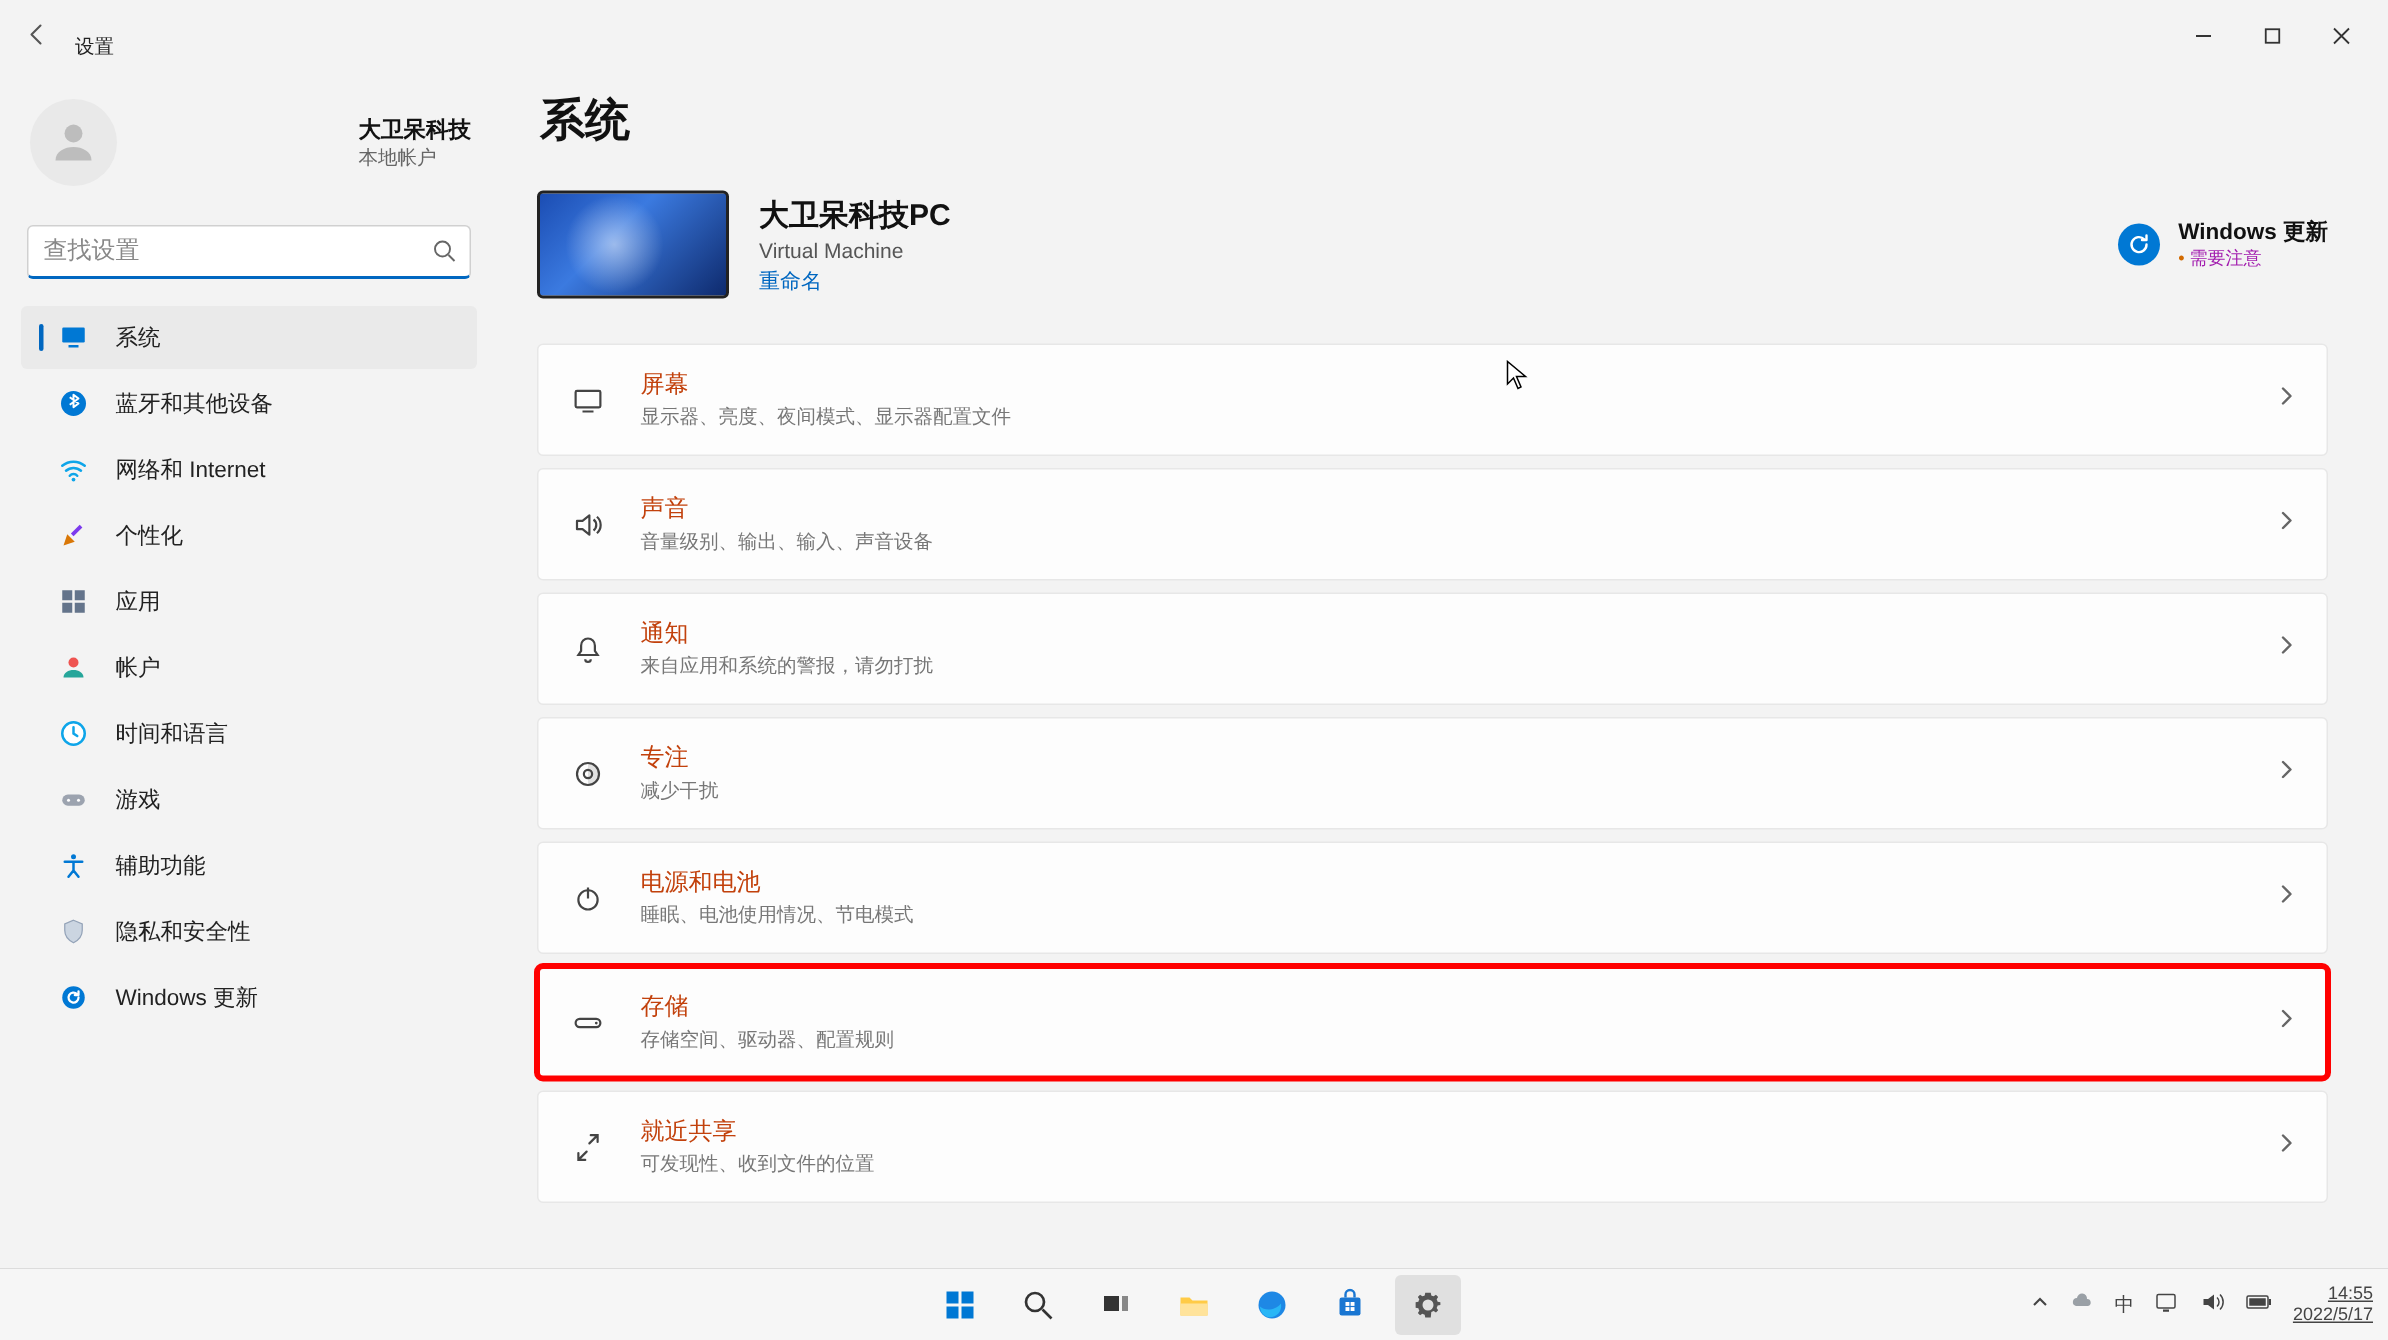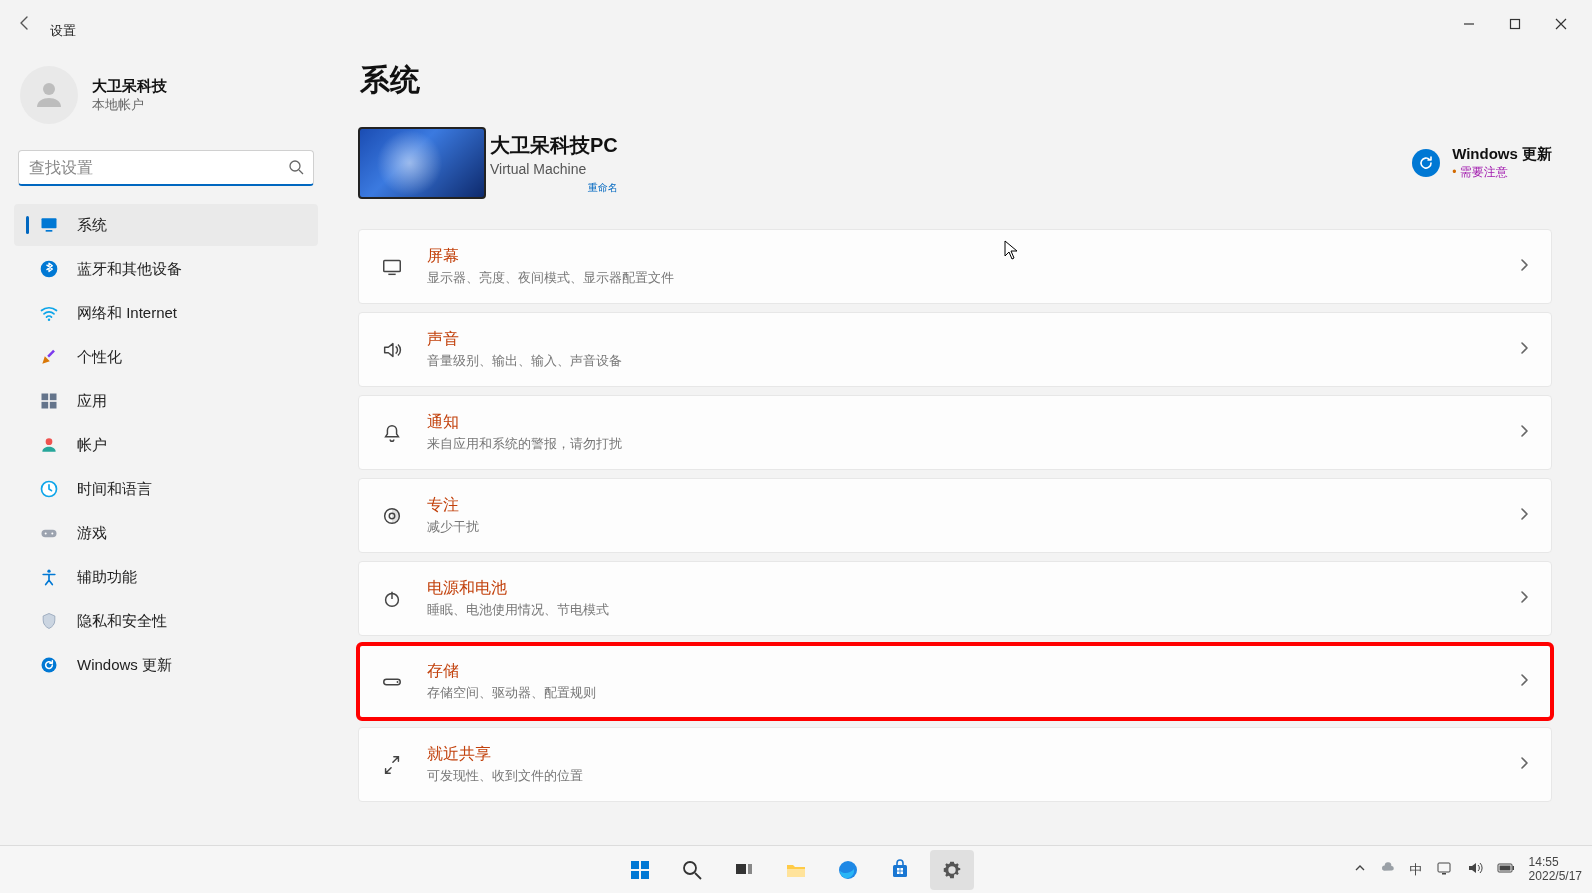--- a/index.html
+++ b/index.html
@@ -11,21 +11,21 @@
 .titlebar .title { font-size: 13px; color: #222; margin-left: 8px; }
 .titlebar .spacer { flex: 1; }
 .titlebar .win-btn { width: 46px; height: 32px; display: flex; align-items: center; justify-content: center; color: #555; cursor: pointer; }
 
 
 .app { display: flex; height: calc(100% - 40px - 48px); }
 .sidebar { width: 330px; padding: 20px 12px 0 14px; }
 .content { flex: 1; padding: 20px 40px 0 28px; overflow-y: auto; }
 
 
-.account { display: flex; align-items: center; gap: 14px; padding: 6px 4px 20px 6px; }
+.account { display: flex; align-items: center; gap: 14px; padding: 6px 4px 20px 6px; justify-content: space-between; }
 .avatar { width: 58px; height: 58px; border-radius: 50%; background: #e9e9e9; display: flex; align-items: center; justify-content: center; }
 .avatar svg { width: 36px; height: 36px; opacity: .55; }
 .account-name { font-size: 15px; color: #111; font-weight: 600; }
 .account-sub  { font-size: 13px; color: #666; }
 
 
 .search-wrap { position: relative; margin: 6px 4px 18px 4px; }
 .search-wrap input { width: 100%; height: 36px; border: 1px solid #d0d0d0; border-radius: 4px; padding: 0 36px 0 10px; font-size: 16px; background: #fff; border-bottom: 2px solid #0067c0; }
 .search-wrap input::placeholder { color: #888; }
 .search-wrap .sicon { position: absolute; right: 10px; top: 9px; color: #666; }
@@ -34,26 +34,26 @@
 .nav-item { display: flex; align-items: center; gap: 18px; height: 42px; padding: 0 12px; border-radius: 4px; cursor: pointer; color: #222; font-size: 15px; margin: 2px 0; }
 .nav-item .bar { width: 3px; height: 18px; background: transparent; border-radius: 2px; margin-right: -8px; }
 .nav-item.active { background: #eaeaea; }
 .nav-item.active .bar { background: #0067c0; }
 .nav-icon { width: 20px; height: 20px; display: flex; align-items: center; justify-content: center; }
 
 
 .page-title { font-size: 30px; font-weight: 600; color: #111; margin: 0 0 26px 2px; }
 
 
-.device-row { display: flex; align-items: center; gap: 4px; margin-bottom: 30px; }
+.device-row { display: flex; align-items: center; gap: 20px; margin-bottom: 30px; }
 .device-thumb { width: 128px; height: 72px; border: 2px solid #222; border-radius: 4px; background: linear-gradient(135deg,#1b4db3 0%,#3b7ae0 40%,#0e2a6d 100%); position: relative; overflow: hidden; }
 .device-thumb::after { content: ""; position: absolute; inset: 0; background: radial-gradient(circle at 40% 50%, rgba(255,255,255,.5) 0%, transparent 40%); }
 .device-info .dname { font-size: 20px; font-weight: 600; color: #111; }
 .device-info .dtype { font-size: 14px; color: #555; margin-top: 2px; }
-.device-info .drename { font-size: 10px; color: #0067c0; margin-top: 4px; cursor: pointer; text-align: right; }
+.device-info .drename { font-size: 14px; color: #0067c0; margin-top: 4px; cursor: pointer; }
 .device-spacer { flex: 1; }
 .updates { display: flex; align-items: center; gap: 12px; }
 .upd-icon { width: 28px; height: 28px; border-radius: 50%; background: #0078d4; display: flex; align-items: center; justify-content: center; }
 .upd-title { font-size: 15px; font-weight: 600; color: #111; }
 .upd-sub   { font-size: 12px; color: #a21caf; }
 .upd-sub::before { content: "• "; color: #d26a00; }
 
 
 .srow { display: flex; align-items: center; gap: 22px; background: #fdfdfd; border: 1px solid #e7e7e7; border-radius: 4px; padding: 16px 20px; margin-bottom: 8px; cursor: pointer; }
 .srow .ricon { width: 26px; height: 26px; display: flex; align-items: center; justify-content: center; color: #444; }
@@ -62,21 +62,21 @@
 .srow .rdesc  { font-size: 13px; color: #777; margin-top: 2px; }
 .srow .chev { color: #666; }
 .srow.highlight { outline: 4px solid #ff0000; outline-offset: -2px; }
 
 
 .taskbar { position: fixed; left: 0; right: 0; bottom: 0; height: 48px; background: #f6f6f6; border-top: 1px solid #dcdcdc; display: flex; align-items: center; }
 .tb-center { position: absolute; left: 50%; transform: translateX(-50%); display: flex; align-items: center; gap: 8px; }
 .tb-btn { width: 44px; height: 40px; display: flex; align-items: center; justify-content: center; border-radius: 4px; cursor: pointer; }
 .tb-btn.active { background: #e0e0e0; }
 .tb-right { margin-left: auto; display: flex; align-items: center; gap: 14px; padding-right: 10px; color: #444; font-size: 12px; }
-.tb-right .clock { line-height: 1.1; font-size: 12px; }
+.tb-right .clock { text-align: right; line-height: 1.1; font-size: 12px; text-decoration: underline; }
 
 
 .cursor { position: fixed; left: 1004px; top: 240px; pointer-events: none; }
 
 
 .bl-icon { position: fixed; left: 22px; bottom: 6px; width: 34px; height: 34px; display:flex; align-items:center; justify-content:center; }
 
 </style>
 </head>
 <body>

